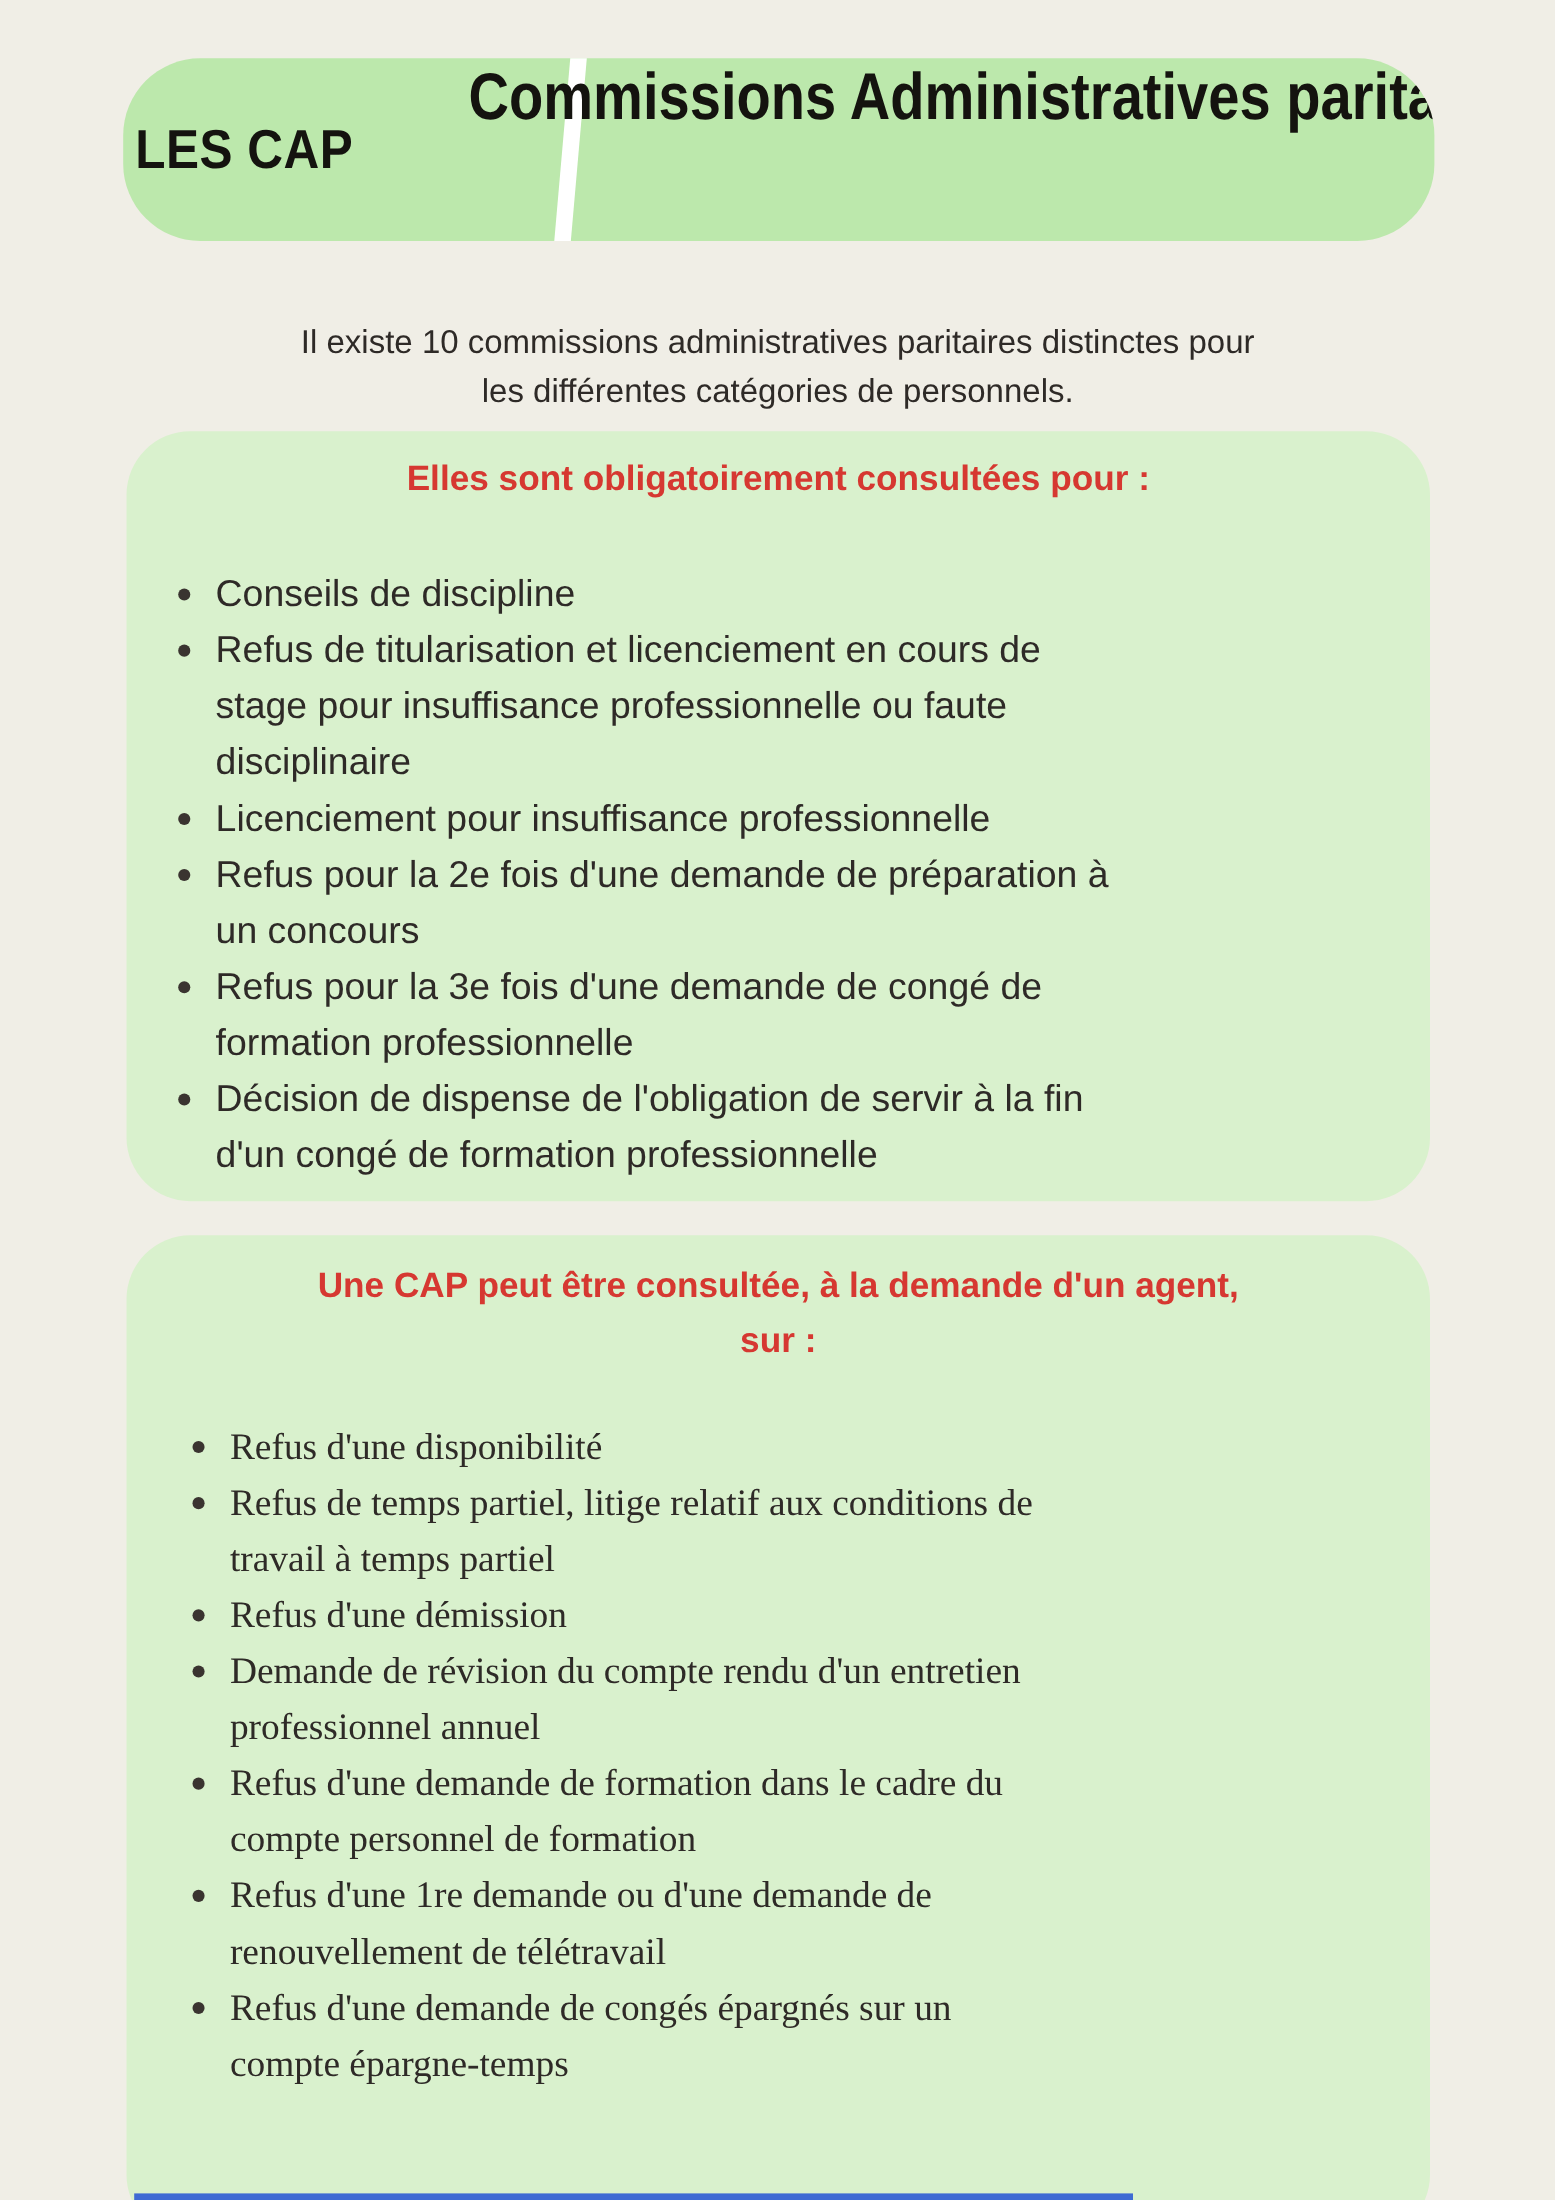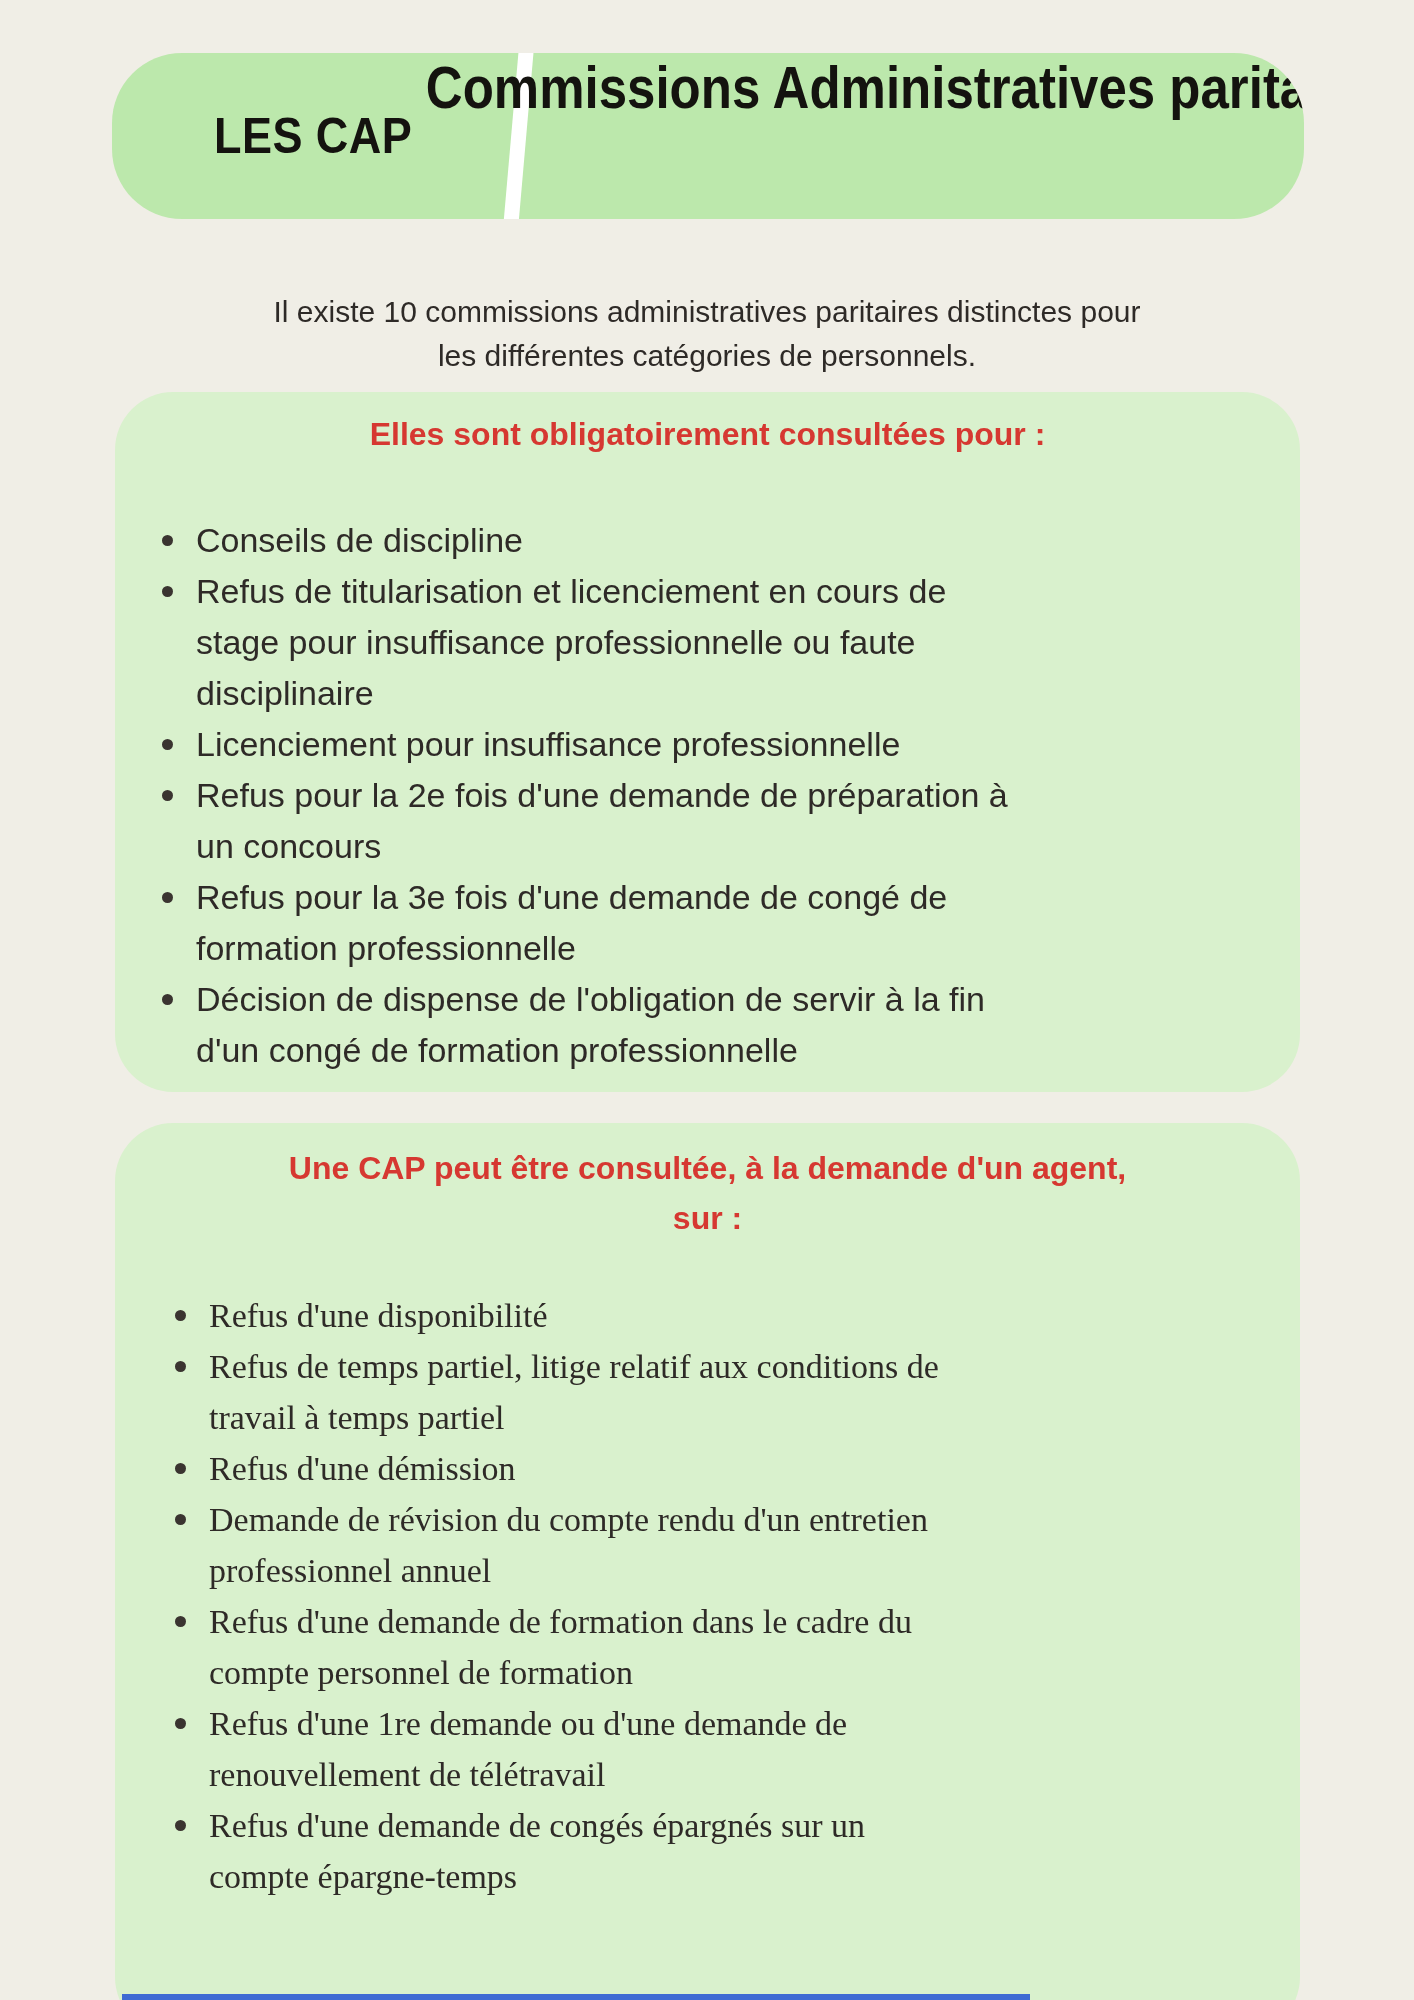--- a/index.html
+++ b/index.html
@@ -17,21 +17,21 @@
     position: absolute;
     left: 112px; top: 53px;
     width: 1192px; height: 166px;
     background: var(--green-dark, #bce8ac);
     border-radius: 70px;
     overflow: hidden;
   }
   .header-badge {
     position: absolute; left: 0; top: 0;
     width: 402px; height: 166px;
-    display: flex; align-items: center; justify-content: center;
+    display: flex; align-items: center; justify-content: flex-start;
     font-size: 50px; font-weight: bold; color: #14130f;
   }
   .header-badge > span { display: inline-block; transform: scaleX(0.9); letter-spacing: 0.5px; }
   .header-divider {
     position: absolute; left: 399px; top: -10px;
     width: 15px; height: 190px;
     background: #ffffff;
     transform: rotate(5deg);
   }
   .header-title {

